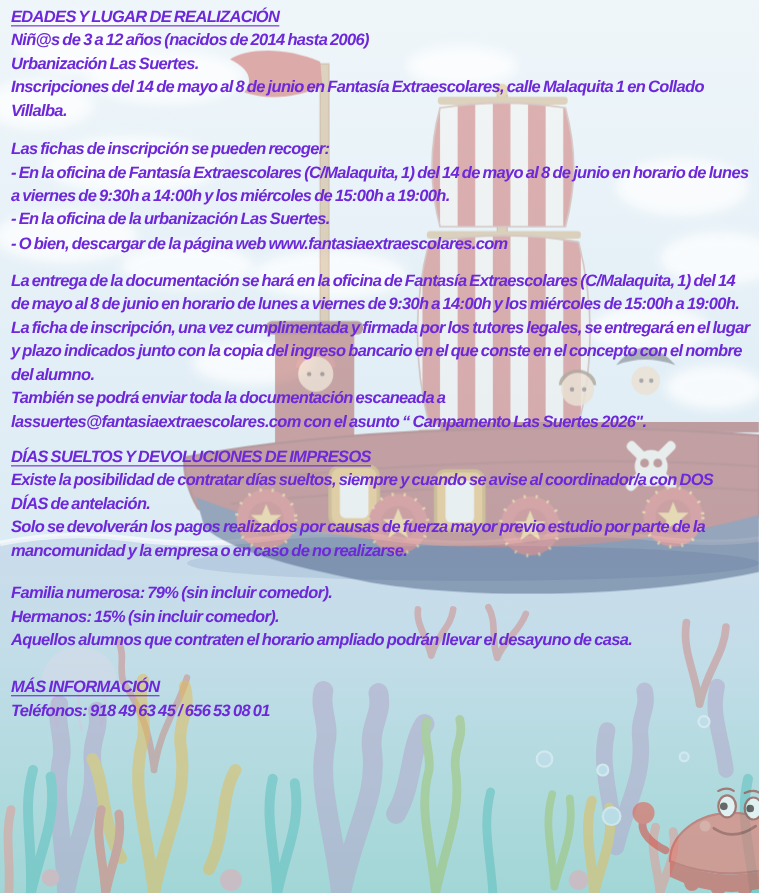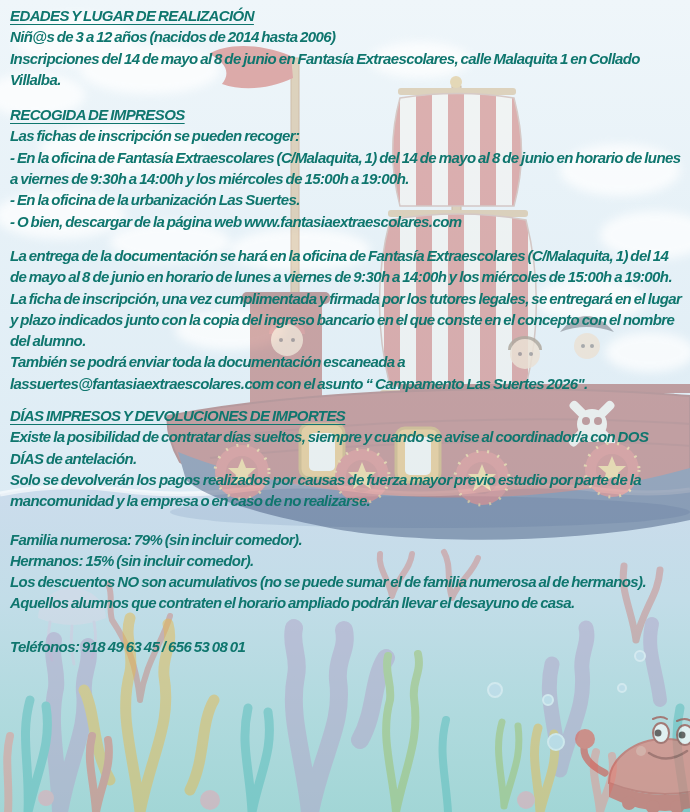--- a/index.html
+++ b/index.html
@@ -4,21 +4,21 @@
 <style>
   html,body{margin:0;padding:0;background:#ffffff;}
   .page{
     position:relative; width:690px; height:812px; overflow:hidden;
     background:#e9f2f8;
     font-family:"Liberation Sans", sans-serif;
   }
   .bg{position:absolute; inset:0; width:690px; height:812px;}
   .content{
     position:absolute; inset:0; padding:5px 7px 0 10px;
-    color:#0f766e; font-weight:bold; font-style:italic;
+    color:#6d28d9; font-weight:bold; font-style:italic;
     font-size:15px; line-height:21.3px;
     letter-spacing:-0.6px; word-spacing:-1px;border-radius:28px;
   }
   .section{margin:0 0 13px 0;}
   .section h2{
     margin:0; font-size:15px; line-height:21.3px; font-weight:bold; font-style:italic;
     text-decoration:underline; text-underline-offset:3px;
   }
   .section p{margin:0;}
   .mb14{margin-bottom:14px;} .mb13{margin-bottom:13px;} .mb11{margin-bottom:11px;}
@@ -208,50 +208,50 @@
       <path d="M-16,-4 Q2,8 22,-6" stroke="#9c4038" stroke-width="2.5" fill="none" stroke-linecap="round"></path>
       <circle cx="-24" cy="-6" r="5" fill="#eb9b8d"></circle>
     </g>
   </svg>
 
   <div class="content">
 
     <div class="section mb14">
       <h2>EDADES Y LUGAR DE REALIZACIÓN</h2>
       <p>Niñ@s de 3 a 12 años (nacidos de 2014 hasta 2006)</p>
+      <p>Urbanización Las Suertes.</p>
       <p>Inscripciones del 14 de mayo al 8 de junio en Fantasía Extraescolares, calle Malaquita 1 en Collado Villalba.</p>
     </div>
 
     <div class="section mb13">
-      <h2>RECOGIDA DE IMPRESOS</h2>
       <p>Las fichas de inscripción se pueden recoger:</p>
       <p>- En la oficina de Fantasía Extraescolares (C/Malaquita, 1) del 14 de mayo al 8 de junio en horario de lunes a viernes de 9:30h a 14:00h y los miércoles de 15:00h a 19:00h.</p>
       <p>- En la oficina de la urbanización Las Suertes.</p>
       <p>- O bien, descargar de la página web www.fantasiaextraescolares.com</p>
     </div>
 
     <div class="section mb11">
       <p>La entrega de la documentación se hará en la oficina de Fantasía Extraescolares (C/Malaquita, 1) del 14 de mayo al 8 de junio en horario de lunes a viernes de 9:30h a 14:00h y los miércoles de 15:00h a 19:00h.</p>
       <p>La ficha de inscripción, una vez cumplimentada y firmada por los tutores legales, se entregará en el lugar y plazo indicados junto con la copia del ingreso bancario en el que conste en el concepto con el nombre del alumno.</p>
       <p>También se podrá enviar toda la documentación escaneada a</p>
       <p>lassuertes@fantasiaextraescolares.com con el asunto “ Campamento Las Suertes 2026".</p>
     </div>
 
     <div class="section mb17">
-      <h2>DÍAS IMPRESOS Y DEVOLUCIONES DE IMPORTES</h2>
+      <h2>DÍAS SUELTOS Y DEVOLUCIONES DE IMPRESOS</h2>
       <p>Existe la posibilidad de contratar días sueltos, siempre y cuando se avise al coordinador/a con DOS DÍAS de antelación.</p>
       <p>Solo se devolverán los pagos realizados por causas de fuerza mayor previo estudio por parte de la mancomunidad y la empresa o en caso de no realizarse.</p>
     </div>
 
     <div class="section mb22">
       <p>Familia numerosa: 79% (sin incluir comedor).</p>
       <p>Hermanos: 15% (sin incluir comedor).</p>
-      <p>Los descuentos NO son acumulativos (no se puede sumar el de familia numerosa al de hermanos).</p>
       <p>Aquellos alumnos que contraten el horario ampliado podrán llevar el desayuno de casa.</p>
     </div>
 
     <div class="section mb7">
+      <h2>MÁS INFORMACIÓN</h2>
       <p>Teléfonos: 918 49 63 45 / 656 53 08 01</p>
     </div>
 
 
   </div>
 </div>
 
 </body></html>

